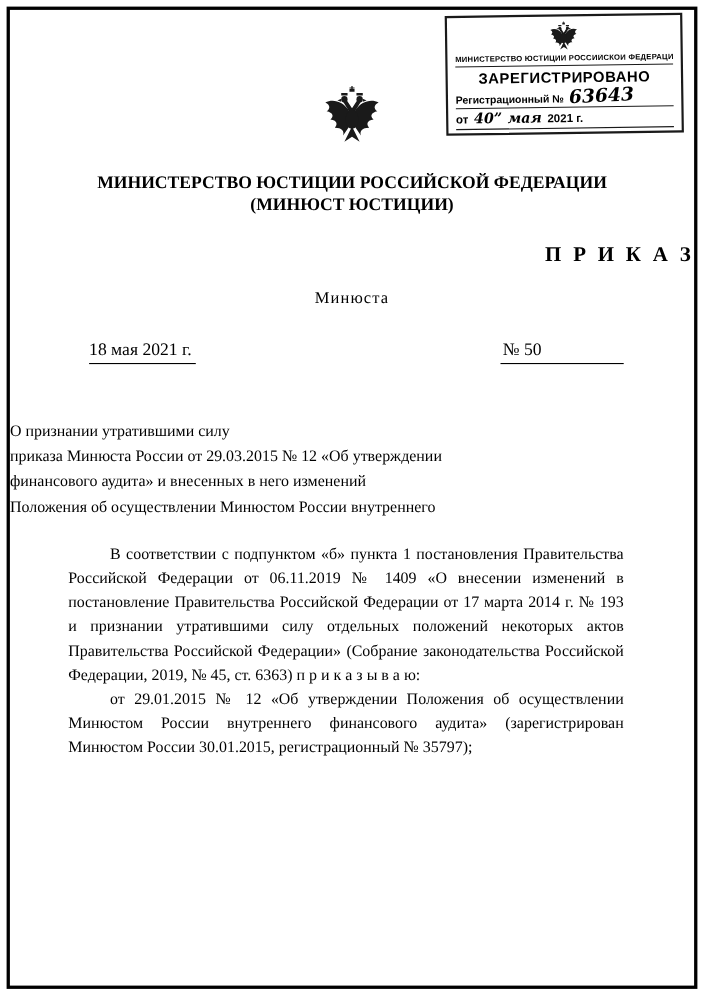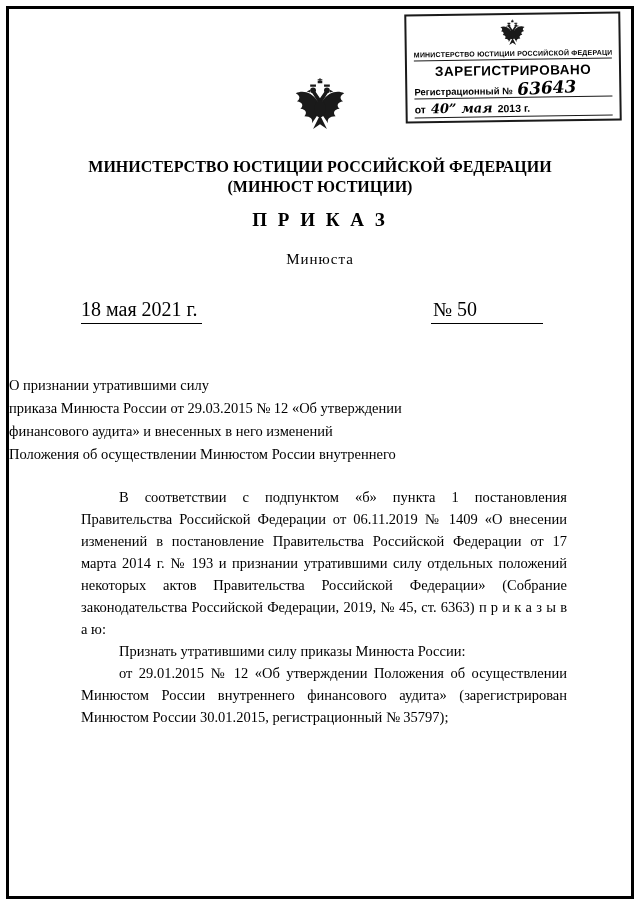--- a/index.html
+++ b/index.html
@@ -73,47 +73,47 @@
     position: absolute;
     top: 68px;
     left: 50%;
     transform: translateX(-50%);
     line-height: 0;
   }
 
   
   .header { padding-top: 148px; text-align: center; }
   .ministry { font-size: 16px; font-weight: bold; line-height: 20px; }
-  .prikaz { margin-top: 12px; font-size: 19px; font-weight: bold; letter-spacing: 3px; }
+  .prikaz { margin-top: 24px; font-size: 19px; font-weight: bold; letter-spacing: 3px; text-align: right; }
   .city { margin-top: 20px; font-size: 15px; letter-spacing: 1px; }
 
   .dateline {
     display: flex;
     justify-content: space-between;
     align-items: flex-end;
     margin-top: 30px;
-    padding: 0 88px 0 72px;
-    font-size: 20px;
+    padding: 0 64px 0 72px;
+    font-size: 16px;
   }
   .dateline .doc-date { border-bottom: 1.5px solid #000; padding: 0 4px 2px 0; }
   .dateline .doc-number { border-bottom: 1.5px solid #000; padding: 0 0 2px 2px; min-width: 112px; }
 
   
   .title {
     margin-top: 50px;
     text-align: left;
     font-weight: normal;
     font-size: 14.5px;
     line-height: 23px;
   }
 
   
   .bodytext {
     margin-top: 20px;
-    padding: 0 64px 0 72px;
+    padding: 0 64px 0 53px;
     font-size: 14.5px;
     line-height: 22px;
     text-align: justify;
   }
   .bodytext p { text-indent: 38px; margin: 0; }
 </style>
 </head>
 <body>
 
 <div class="page">
@@ -139,21 +139,21 @@
     <div class="stamp-ministry">МИНИСТЕРСТВО ЮСТИЦИИ РОССИЙСКОЙ ФЕДЕРАЦИИ</div>
     <div class="stamp-registered">ЗАРЕГИСТРИРОВАНО</div>
     <div class="stamp-row">
       <span>Регистрационный №</span>
       <span class="handwrite stamp-reg-number">63643</span>
     </div>
     <div class="stamp-row stamp-date">
       <span>от</span>
       <span class="handwrite">40”</span>
       <span class="handwrite">мая</span>
-      <span>2013 г.</span>
+      <span>2021 г.</span>
     </div>
   </div>
 
   <div class="coat">
     <svg width="58" height="60" viewBox="0 0 100 104" aria-hidden="true">
       <g fill="#1a1a1a">
         <path d="M46 6 h8 v5 h-8 z M49 2 h2 v4 h-2 z M46 4 h8 v1 h-8 z"></path>
         <path d="M33 13 h10 v4 h-10 z M57 13 h10 v4 h-10 z"></path>
         <circle cx="38" cy="23" r="5"></circle>
         <circle cx="62" cy="23" r="5"></circle>
@@ -184,17 +184,16 @@
 
   <div class="title">
     <div>О признании утратившими силу</div>
     <div>приказа Минюста России от 29.03.2015 № 12 «Об утверждении</div>
     <div>финансового аудита» и внесенных в него изменений</div>
     <div>Положения об осуществлении Минюстом России внутреннего</div>
   </div>
 
   <div class="bodytext">
     <p>В соответствии с подпунктом «б» пункта 1 постановления Правительства Российской Федерации от 06.11.2019 № 1409 «О внесении изменений в постановление Правительства Российской Федерации от 17 марта 2014 г. № 193 и признании утратившими силу отдельных положений некоторых актов Правительства Российской Федерации» (Собрание законодательства Российской Федерации, 2019, № 45, ст. 6363) п р и к а з ы в а ю:</p>
-    <p>Признать утратившими силу приказы Минюста России:</p>
     <p>от 29.01.2015 № 12 «Об утверждении Положения об осуществлении Минюстом России внутреннего финансового аудита» (зарегистрирован Минюстом России 30.01.2015, регистрационный № 35797);</p>
   </div>
 
 </div>
 
 </body></html>

